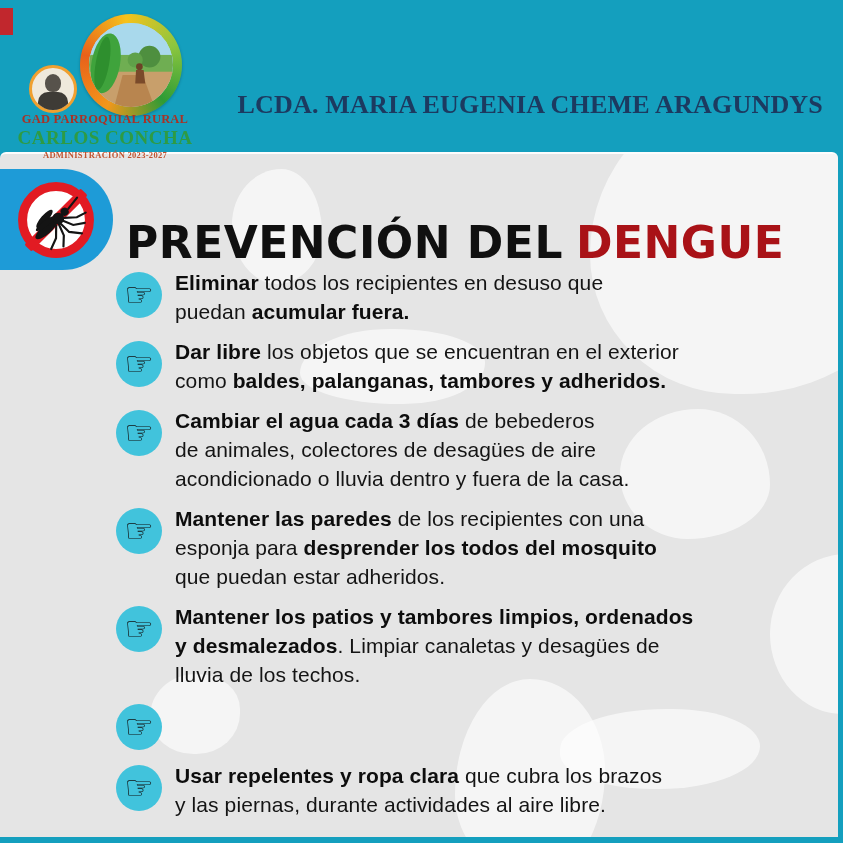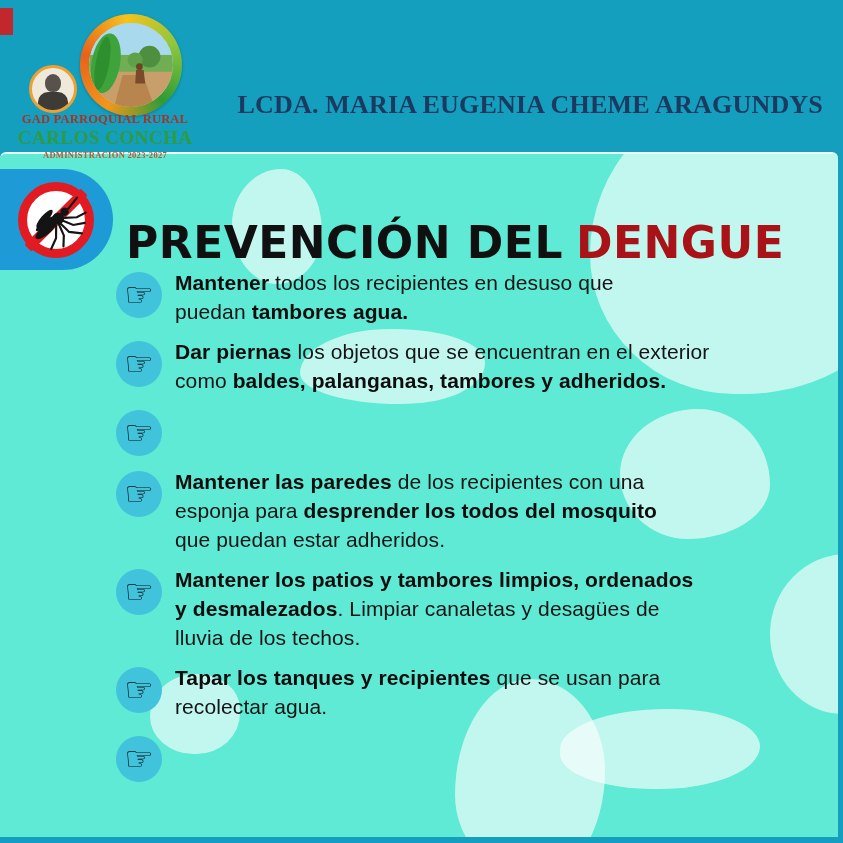--- a/index.html
+++ b/index.html
@@ -27,21 +27,21 @@
   .logo-text{position:absolute;left:15px;top:105px;width:180px;text-align:center;line-height:1;z-index:2;}
   .logo-org-type{font-size:12.5px;font-weight:bold;color:#A93226;letter-spacing:.2px;}
   .logo-org-name{font-size:19px;font-weight:bold;color:#2E9B44;margin-top:2px;letter-spacing:.5px;}
   .logo-admin{font-size:8.5px;font-weight:bold;color:#C0532F;margin-top:4px;letter-spacing:.3px;}
   .official{position:absolute;right:20px;top:80px;text-align:right;color:#1C3A60;font-weight:bold;}
   .official .name{font-size:26px;line-height:33px;letter-spacing:.2px;}
   .official .role{font-size:26px;line-height:33px;letter-spacing:.2px;}
   
   .panel{
     position:absolute;left:0;top:152px;width:838px;height:685px;
-    background:#5eead4;border-top:2px solid rgba(255,255,255,.9);
+    background:#e5e5e5;border-top:2px solid rgba(255,255,255,.9);
     border-radius:6px 6px 0 0;overflow:hidden;box-sizing:border-box;
   }
   .blob{position:absolute;background:#FFFFFF;opacity:.62;}
   .b1{left:590px;top:-60px;width:330px;height:300px;border-radius:48% 52% 55% 45%/55% 45% 52% 48%;}
   .b2{left:232px;top:15px;width:90px;height:115px;border-radius:55% 45% 50% 50%/48% 55% 45% 52%;}
   .b3{left:300px;top:175px;width:185px;height:75px;border-radius:50% 50% 45% 55%/60% 45% 55% 42%;}
   .b4{left:620px;top:255px;width:150px;height:130px;border-radius:52% 48% 55% 45%/50% 58% 42% 50%;}
   .b5{left:770px;top:400px;width:140px;height:160px;border-radius:55% 45% 48% 52%/50% 52% 48% 50%;}
   .b6{left:455px;top:525px;width:150px;height:200px;border-radius:50% 50% 46% 54%/58% 46% 54% 42%;}
   .b7{left:560px;top:555px;width:200px;height:80px;border-radius:55% 45% 52% 48%/52% 48% 55% 45%;}
@@ -145,47 +145,50 @@
           <ellipse cx="40" cy="49" rx="13" ry="3.4" fill="#141414" transform="rotate(-4 40 49)"></ellipse>
         </g>
       </svg>
     </div>
 
     <h1 class="poster-title"><span class="prefix">PREVENCIÓN DEL</span><span class="highlight">DENGUE</span></h1>
 
     <div class="prevention-list">
       <div class="list-item">
         <div class="hand-badge">☞</div>
-        <div class="item-text"><b>Mantener</b><span> todos los recipientes en desuso que
-puedan </span><b>tambores agua.</b></div>
+        <div class="item-text"><b>Eliminar</b><span> todos los recipientes en desuso que
+puedan </span><b>acumular fuera.</b></div>
       </div>
       <div class="list-item">
         <div class="hand-badge">☞</div>
-        <div class="item-text"><b>Dar piernas</b><span> los objetos que se encuentran en el exterior
+        <div class="item-text"><b>Dar libre</b><span> los objetos que se encuentran en el exterior
 como </span><b>baldes, palanganas, tambores y adheridos.</b></div>
       </div>
       <div class="list-item">
         <div class="hand-badge">☞</div>
+        <div class="item-text"><b>Cambiar el agua cada 3 días</b><span> de bebederos
+de animales, colectores de desagües de aire
+acondicionado o lluvia dentro y fuera de la casa.</span></div>
       </div>
       <div class="list-item">
         <div class="hand-badge">☞</div>
         <div class="item-text"><b>Mantener las paredes</b><span> de los recipientes con una
 esponja para </span><b>desprender los todos del mosquito</b><span>
 que puedan estar adheridos.</span></div>
       </div>
       <div class="list-item">
         <div class="hand-badge">☞</div>
         <div class="item-text"><b>Mantener los patios y tambores limpios, ordenados
 y desmalezados</b><span>. Limpiar canaletas y desagües de
 lluvia de los techos.</span></div>
       </div>
       <div class="list-item">
         <div class="hand-badge">☞</div>
-        <div class="item-text"><b>Tapar los tanques y recipientes</b><span> que se usan para
-recolectar agua.</span></div>
       </div>
       <div class="list-item">
         <div class="hand-badge">☞</div>
+        <div class="item-text"><b>Usar repelentes y ropa clara</b><span> que cubra los brazos
+y las piernas, durante actividades al aire libre.</span></div>
       </div>
     </div>
   </div>
 
 </div>
 
 </body></html>

